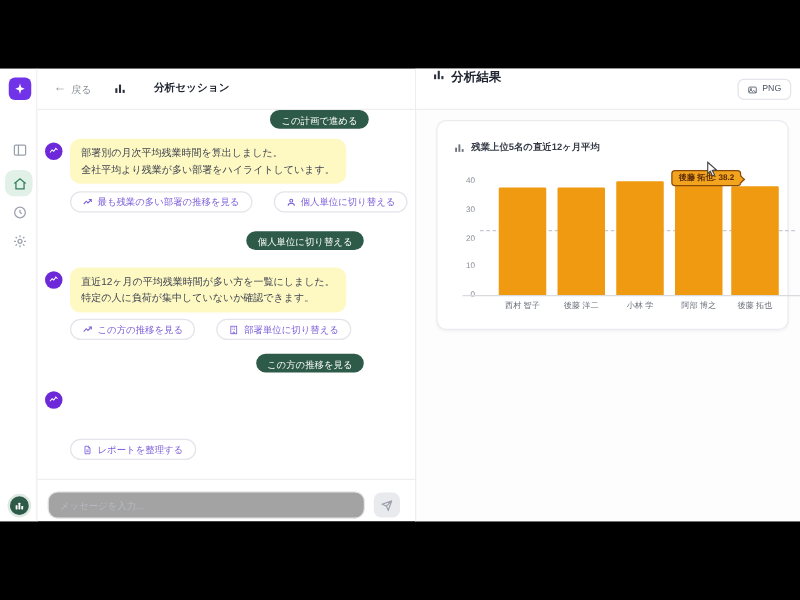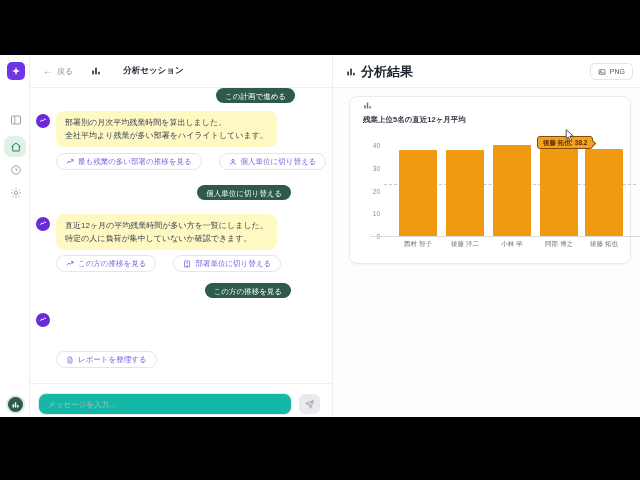--- a/index.html
+++ b/index.html
@@ -29,40 +29,40 @@
           background:#2E5A49; color:#fff; font-size:7.5px; white-space:nowrap; }
   .msg-avatar { position:absolute; left:36px; width:14px; height:14px; border-radius:50%;
                 background:#6D28D9; display:flex; align-items:center; justify-content:center; }
   .bubble { position:absolute; left:56px; background:#fef9c3; border-radius:8px; padding:5px 9px;
             font-size:8px; line-height:13px; color:#3e4350; white-space:nowrap; }
   .actions { position:absolute; left:56px; display:flex; gap:17px; }
   .abtn { display:inline-flex; align-items:center; gap:4px; height:17px; padding:0 9px; border-radius:9px;
           border:1px solid #e4e4ea; background:#fff; color:#7B5CD9; font-size:7.5px; white-space:nowrap; cursor:pointer; }
   .chat-divider { position:absolute; left:30px; top:328px; width:302px; border-top:1px solid #efeff2; }
   .chat-input { position:absolute; left:38px; top:338px; width:254px; height:22px; border:1px solid #e6e6ea;
-                border-radius:8px; background:#14b8a6; font-size:7.5px; color:#3e4350; padding:0 9px;
+                border-radius:8px; background:#a3a3a3; font-size:7.5px; color:#3e4350; padding:0 9px;
                 font-family:"Liberation Sans","DejaVu Sans",sans-serif; }
   .chat-input::placeholder { color:#b7bac2; }
   .send-btn { position:absolute; left:299px; top:339px; width:21px; height:20px; border-radius:6px;
               background:#e9eaee; border:none; display:flex; align-items:center; justify-content:center;
               color:#9aa0ab; cursor:pointer; }
 
   
   .results { position:absolute; left:332px; top:0; width:308px; height:362px; background:#fdfdfe; border-left:1px solid #ededf1; }
   .res-header { position:absolute; left:0; top:0; width:308px; height:33px; border-bottom:1px solid #efeff2; background:#fff; }
-  .res-title { position:absolute; left:13px; top:0; height:33px; display:flex; align-items:center; gap:5px;
-               color:#1f2430; font-size:13px; font-weight:bold; }
+  .res-title { position:absolute; left:13px; top:0; height:33px; display:flex; align-items:flex-start; gap:5px;
+               color:#1f2430; font-size:10px; font-weight:bold; }
   .png-btn { position:absolute; right:8px; top:8px; height:17px; display:inline-flex; align-items:center; gap:4px;
              padding:0 7px; border:1px solid #e4e4ea; border-radius:5px; background:#fff; color:#4b5563;
              font-size:7px; cursor:pointer; }
 
   .card { position:absolute; left:16px; top:41px; width:282px; height:168px; background:#fff;
           border:1px solid #ebebef; border-radius:8px; box-shadow:0 1px 2px rgba(20,20,40,.04); }
-  .card-title { position:absolute; left:13px; top:4px; display:flex; gap:5px;
-                font-size:7.5px; font-weight:bold; color:#343a46;flex-direction:column; }
+  .card-title { position:absolute; left:13px; top:16px; display:flex; align-items:center; gap:5px;
+                font-size:7.5px; font-weight:bold; color:#343a46; }
 
   
   .plot { position:absolute; left:34px; top:45px; width:252px; height:94px; }
   .bar { position:absolute; bottom:0; width:38px; border-radius:1px 1px 0 0; }
   .avg-line { position:absolute; left:0; width:252px; border-top:1px dashed #c7cad1; }
   .axis-line { position:absolute; left:20px; top:139px; width:276px; height:1px; background:#d8dade; }
   .ytick { position:absolute; right:100%; margin-right:4px; font-size:6.5px; color:#8a8f98; transform:translateY(-50%); }
   .xlabel { position:absolute; top:100%; margin-top:4px; transform:translateX(-50%); font-size:6.5px; color:#6d727c; white-space:nowrap; }
   .tooltip { position:absolute; left:153px; top:-6px; height:13px; line-height:11px; padding:0 5px;
              background:#F3A41F; border:1px solid #8a4b08; border-radius:3px; font-size:6.5px; font-weight:bold;

